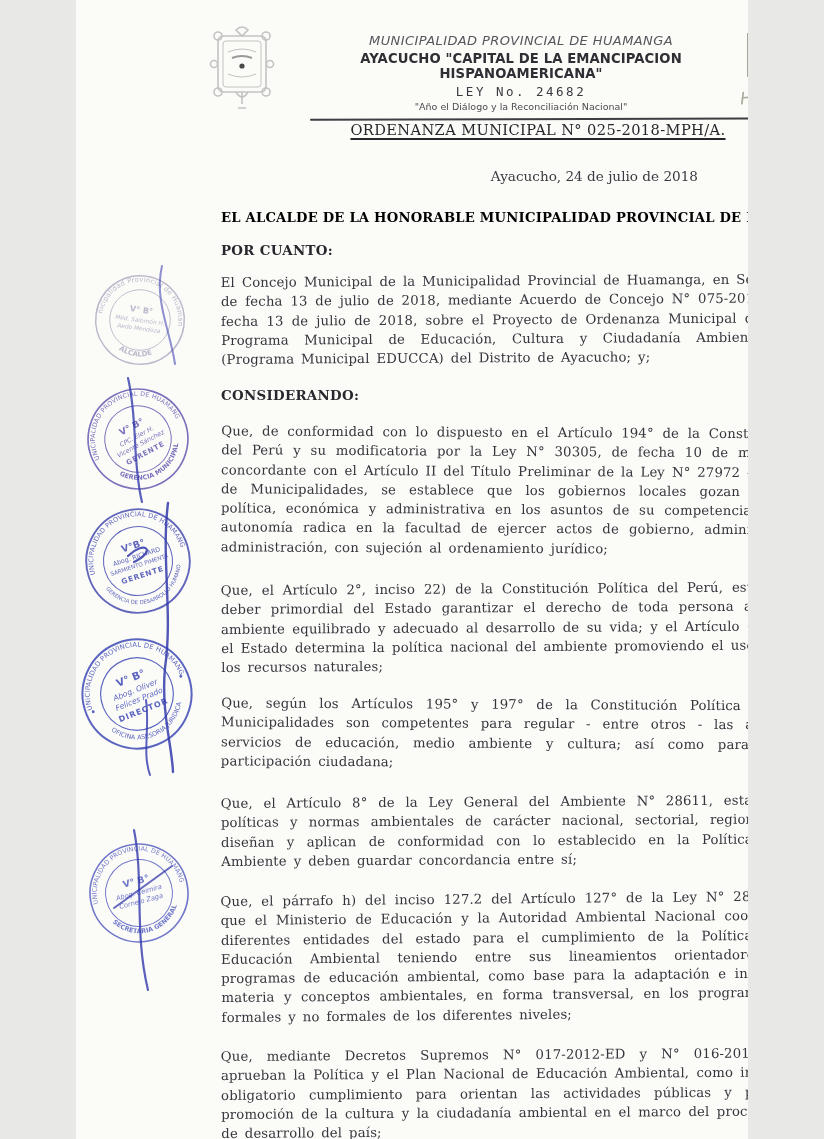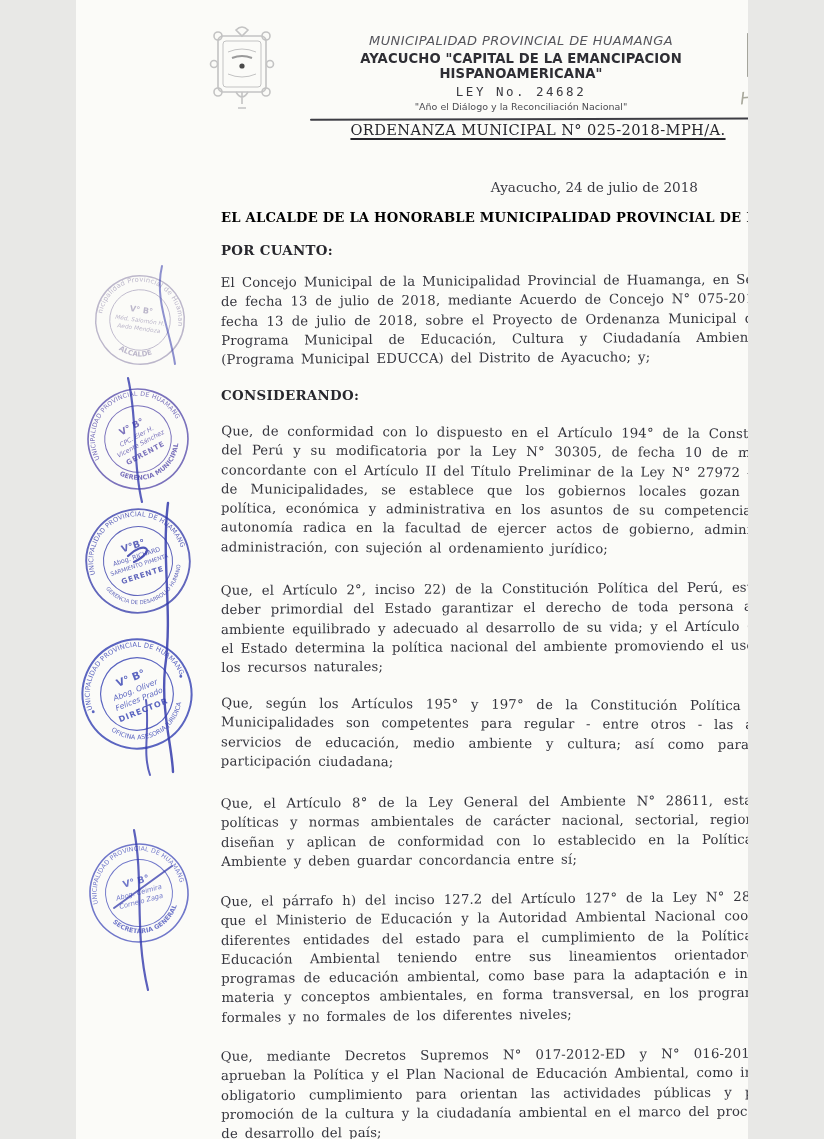--- a/index.html
+++ b/index.html
@@ -22,21 +22,21 @@
   .hdr-rule{position:absolute;left:234px;top:118px;width:556px;height:2px;
     background:#3d3d44;transform:rotate(-.15deg);border-radius:2px;}
   .retablo{position:absolute;left:658px;top:20px;width:104px;text-align:left;}
   .retablo-caption{font-family:"DejaVu Sans","Liberation Sans",sans-serif;
     font-style:italic;font-size:17px;color:#a9a99d;transform:rotate(-4deg);
     display:inline-block;margin-left:6px;margin-top:-2px;letter-spacing:1px;}
   
   .doc-title{position:absolute;left:150px;top:121px;width:624px;text-align:center;
     font-weight:normal;font-size:14.6px;letter-spacing:.4px;color:#26262c;}
   .doc-title span{text-decoration:underline;text-underline-offset:3px;text-decoration-thickness:1.5px;}
-  .dateline{position:absolute;top:168px;right:50px;font-size:13.6px;color:#3a3a42;margin-top:11px;}
+  .dateline{position:absolute;top:168px;right:50px;font-size:13.6px;color:#3a3a42;}
   
   .body-block{position:absolute;left:145px;top:210px;width:634px;}
   .addressee{font-weight:bold;font-size:13.2px;letter-spacing:.2px;color:#000000;}
   .lead-head{font-weight:bold;font-size:13.4px;margin-top:17px;color:#27272d;letter-spacing:.3px;}
   .body-block p{
     margin:13px 0 0 0;font-size:13.25px;line-height:19.3px;text-align:justify;
     color:#35353d;word-spacing:2.5px;letter-spacing:.15px;
   }
   .skew-a{transform:rotate(-.35deg);}
   .skew-b{transform:rotate(.3deg);}

